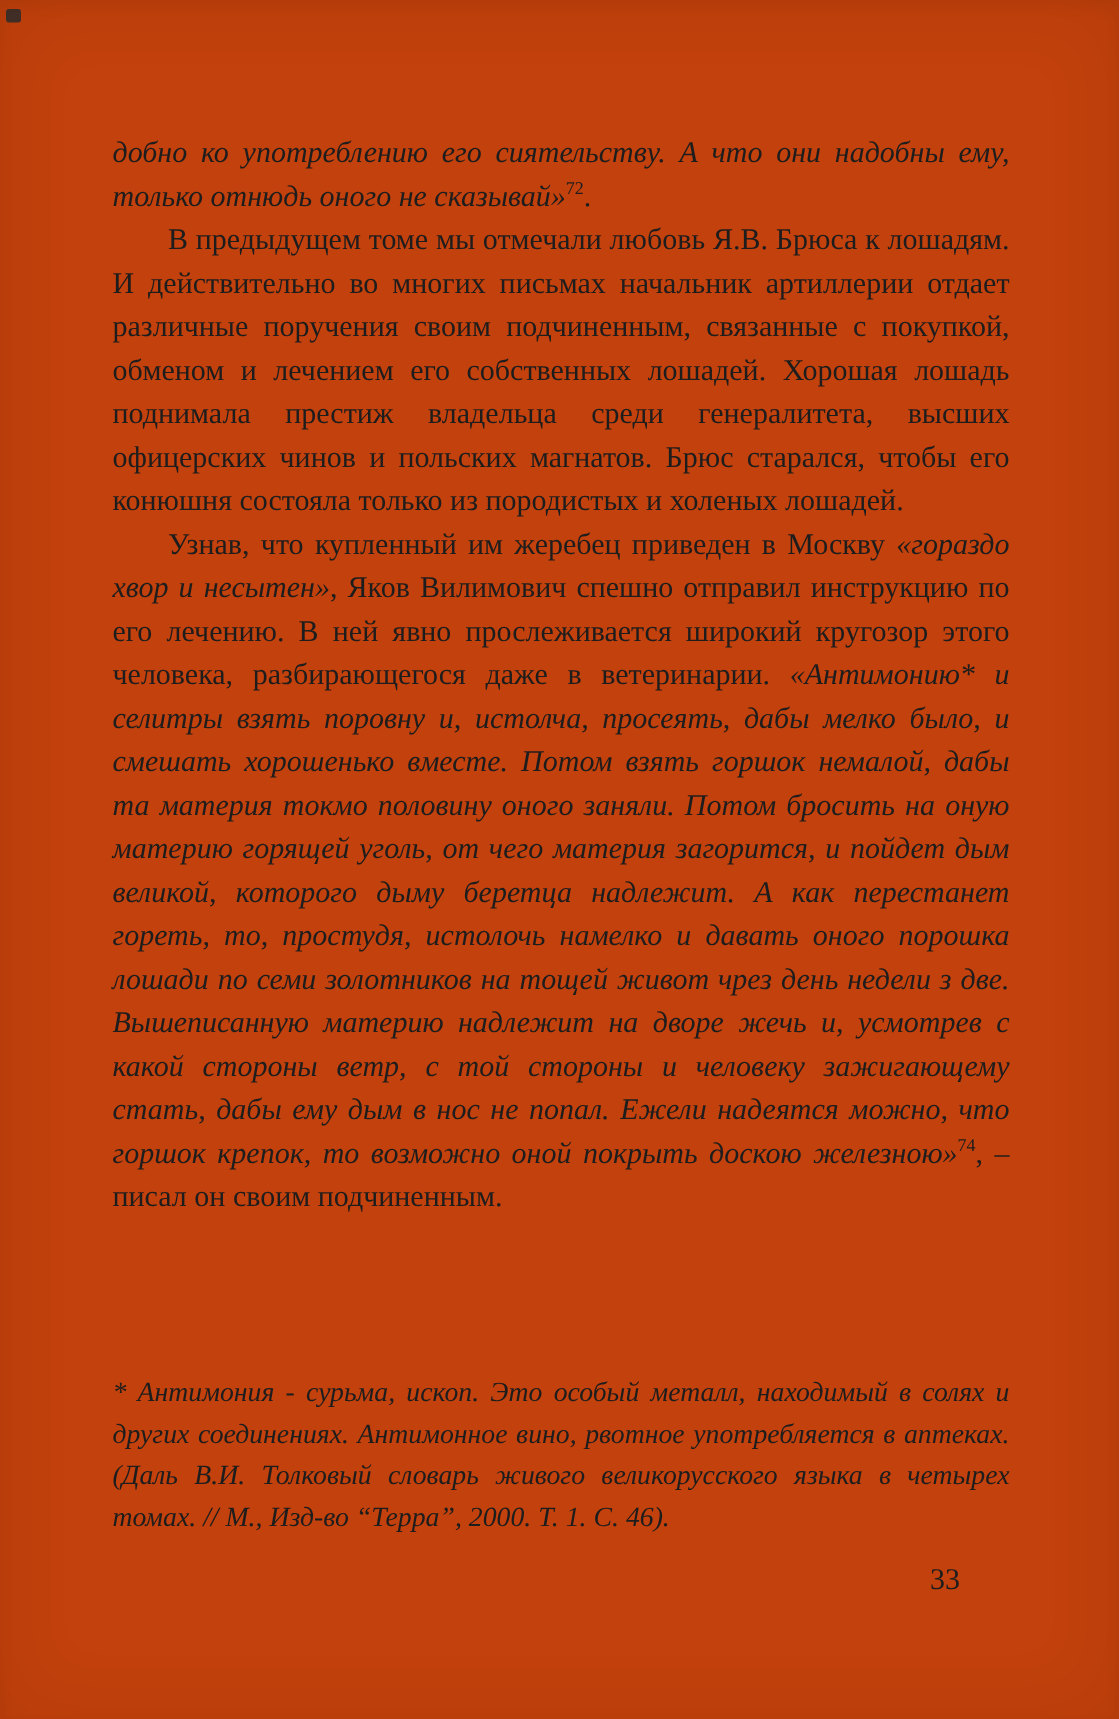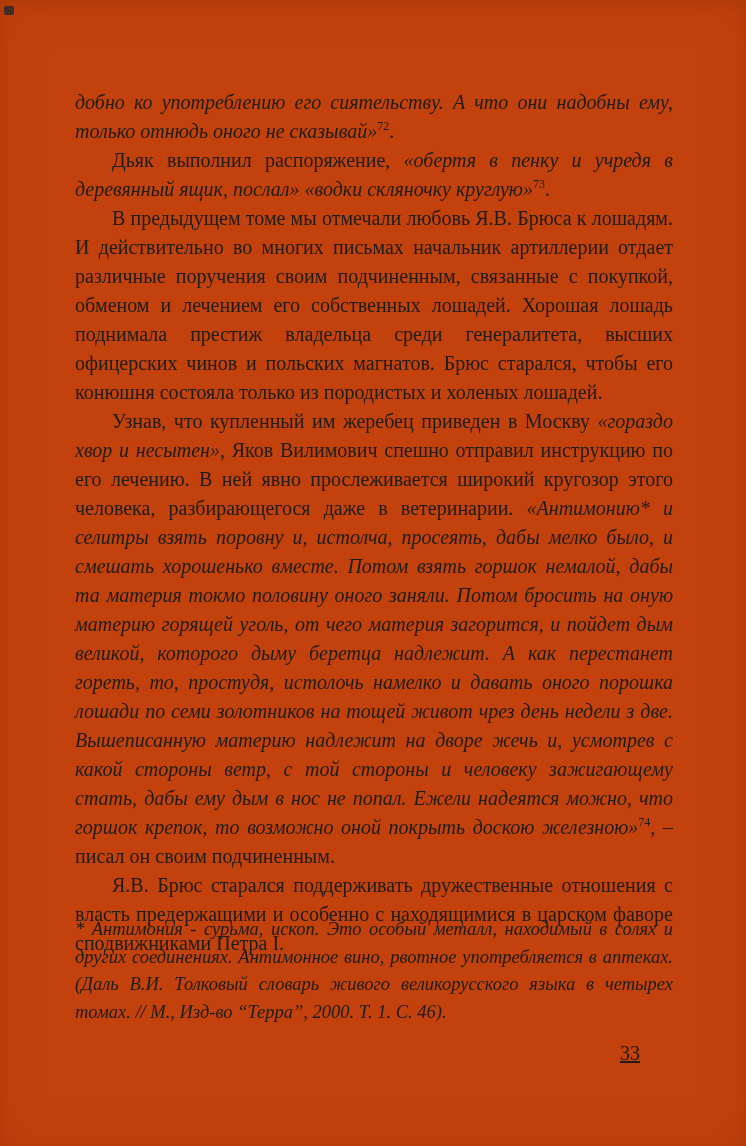--- a/index.html
+++ b/index.html
@@ -63,41 +63,38 @@
     line-height: 27.5px;
     text-align: justify;
     font-style: italic;
   }
   .page-number {
     position: absolute;
     left: 620px;
     top: 1042px;
     font-size: 20px;
     color: #1d1d1d;
-    text-decoration: underline;
   }
 </style>
 </head>
 <body>
 
 <div class="page">
 
   <div class="scan-speck"></div>
 
   <div class="text-block">
 
     <p class="para no-indent"><span class="italic">добно ко употреблению его сиятельству. А что они надобны ему, только отнюдь оного не сказывай»</span><sup class="fn-ref">72</sup><span>.</span></p>
 
-    <p class="para"><span>Дьяк выполнил распоряжение, </span><span class="italic">«обертя в пенку и учредя в деревянный ящик, послал» «водки скляночку круглую»</span><sup class="fn-ref">73</sup><span>.</span></p>
 
     <p class="para"><span>В предыдущем томе мы отмечали любовь Я.В. Брюса к лошадям. И действительно во многих письмах начальник артиллерии отдает различные поручения своим подчиненным, связанные с покупкой, обменом и лечением его собственных лошадей. Хорошая лошадь поднимала престиж владельца среди генералитета, высших офицерских чинов и польских магнатов. Брюс старался, чтобы его конюшня состояла только из породистых и холеных лошадей.</span></p>
 
     <p class="para"><span>Узнав, что купленный им жеребец приведен в Москву </span><span class="italic">«гораздо хвор и несытен»</span><span>, Яков Вилимович спешно отправил инструкцию по его лечению. В ней явно прослеживается широкий кругозор этого человека, разбирающегося даже в ветеринарии. </span><span class="italic">«Антимонию* и селитры взять поровну и, истолча, просеять, дабы мелко было, и смешать хорошенько вместе. Потом взять горшок немалой, дабы та материя токмо половину оного заняли. Потом бросить на оную материю горящей уголь, от чего материя загорится, и пойдет дым великой, которого дыму беретца надлежит. А как перестанет гореть, то, простудя, истолочь намелко и давать оного порошка лошади по семи золотников на тощей живот чрез день недели з две. Вышеписанную материю надлежит на дворе жечь и, усмотрев с какой стороны ветр, с той стороны и человеку зажигающему стать, дабы ему дым в нос не попал. Ежели надеятся можно, что горшок крепок, то возможно оной покрыть доскою железною»</span><sup class="fn-ref">74</sup><span>, – писал он своим подчиненным.</span></p>
 
-    <p class="para"><span>Я.В. Брюс старался поддерживать дружественные отношения с власть предержащими и особенно с находящимися в царском фаворе сподвижниками Петра I.</span></p>
 
 
   </div>
 
   <div class="footnote-block"><span>* Антимония - сурьма, ископ. Это особый металл, находимый в солях и других соединениях. Антимонное вино, рвотное употребляется в аптеках. (Даль В.И. Толковый словарь живого великорусского языка в четырех томах. // М., Изд-во “Терра”, 2000. Т. 1. С. 46).</span></div>
 
   <div class="page-number">33</div>
 
 </div>
 

